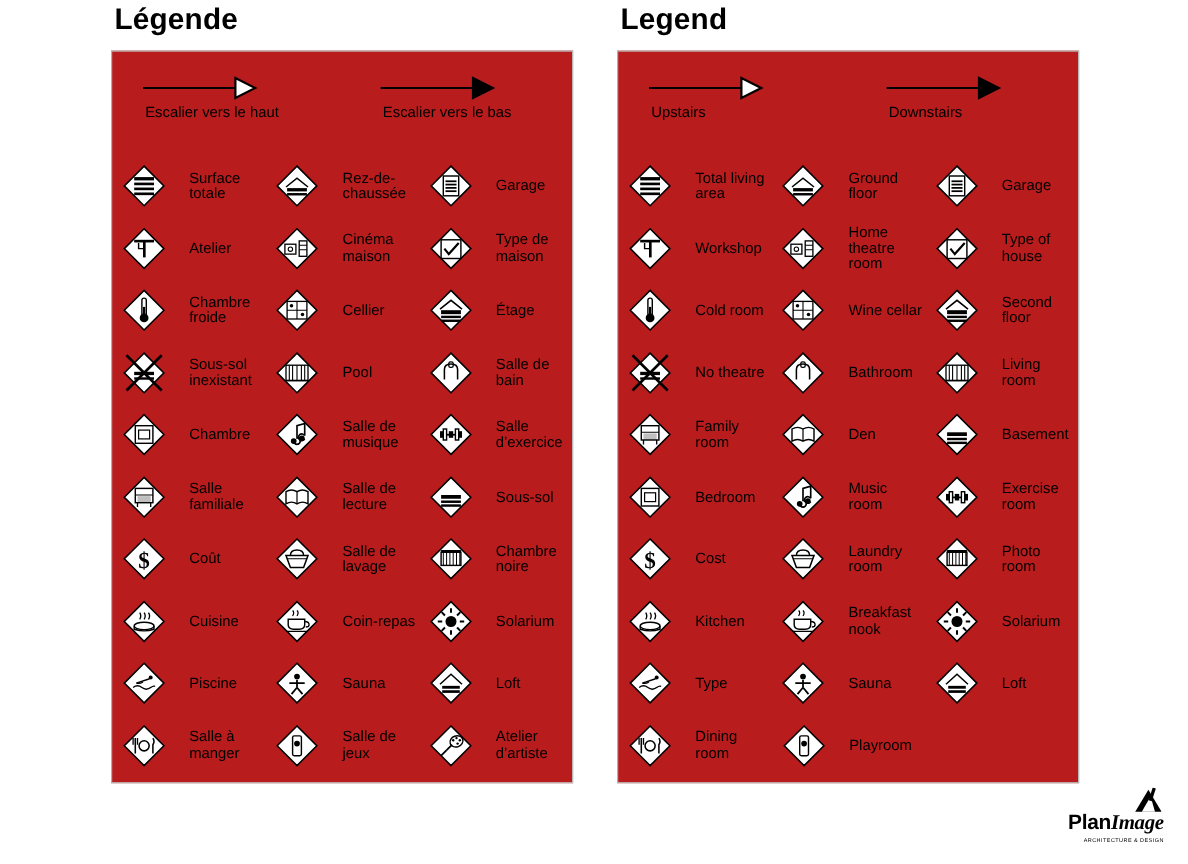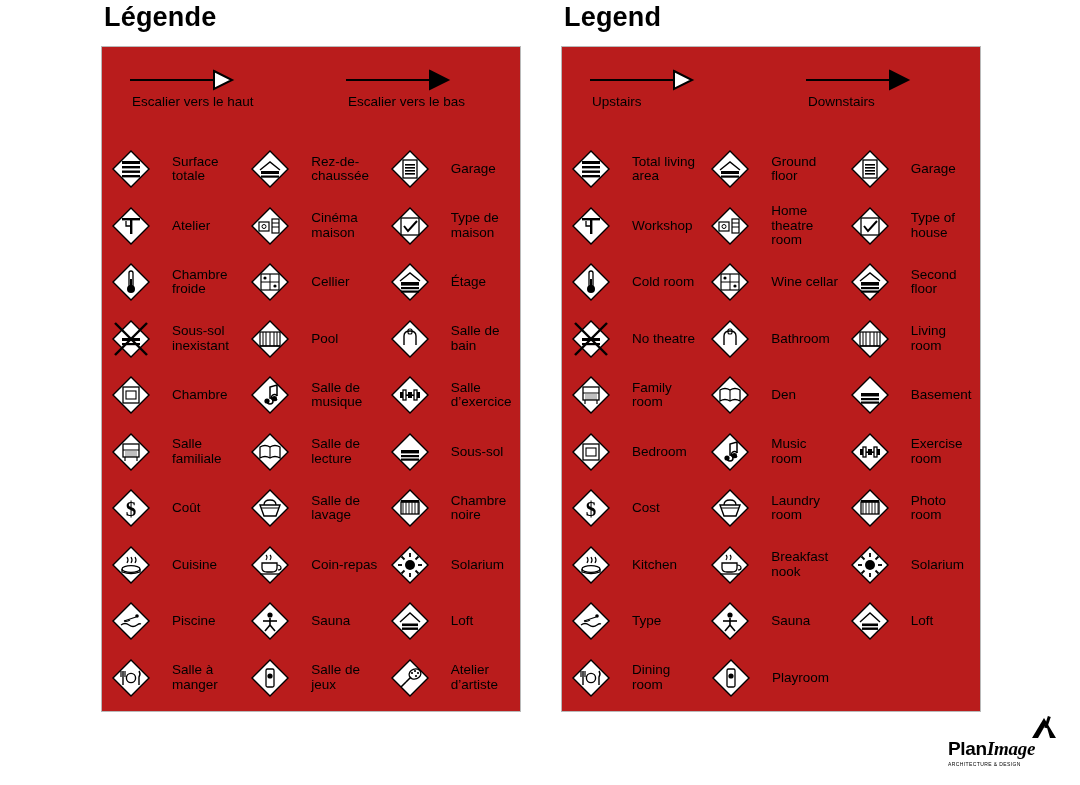--- a/index.html
+++ b/index.html
@@ -94,20 +94,21 @@
     line-height: 14.5px;
     margin-left: 20px;
     max-width: 84px;
   }
 
   .logo {
     position: absolute;
     right: 22px;
     bottom: 18px;
     width: 110px;
+    text-align: right;
   }
   .logo-main {
     font-size: 19px;
     font-weight: bold;
     font-style: normal;
     letter-spacing: -0.3px;
   }
   .logo-main .it {
     font-style: italic;
     font-family: "Liberation Serif", serif;

